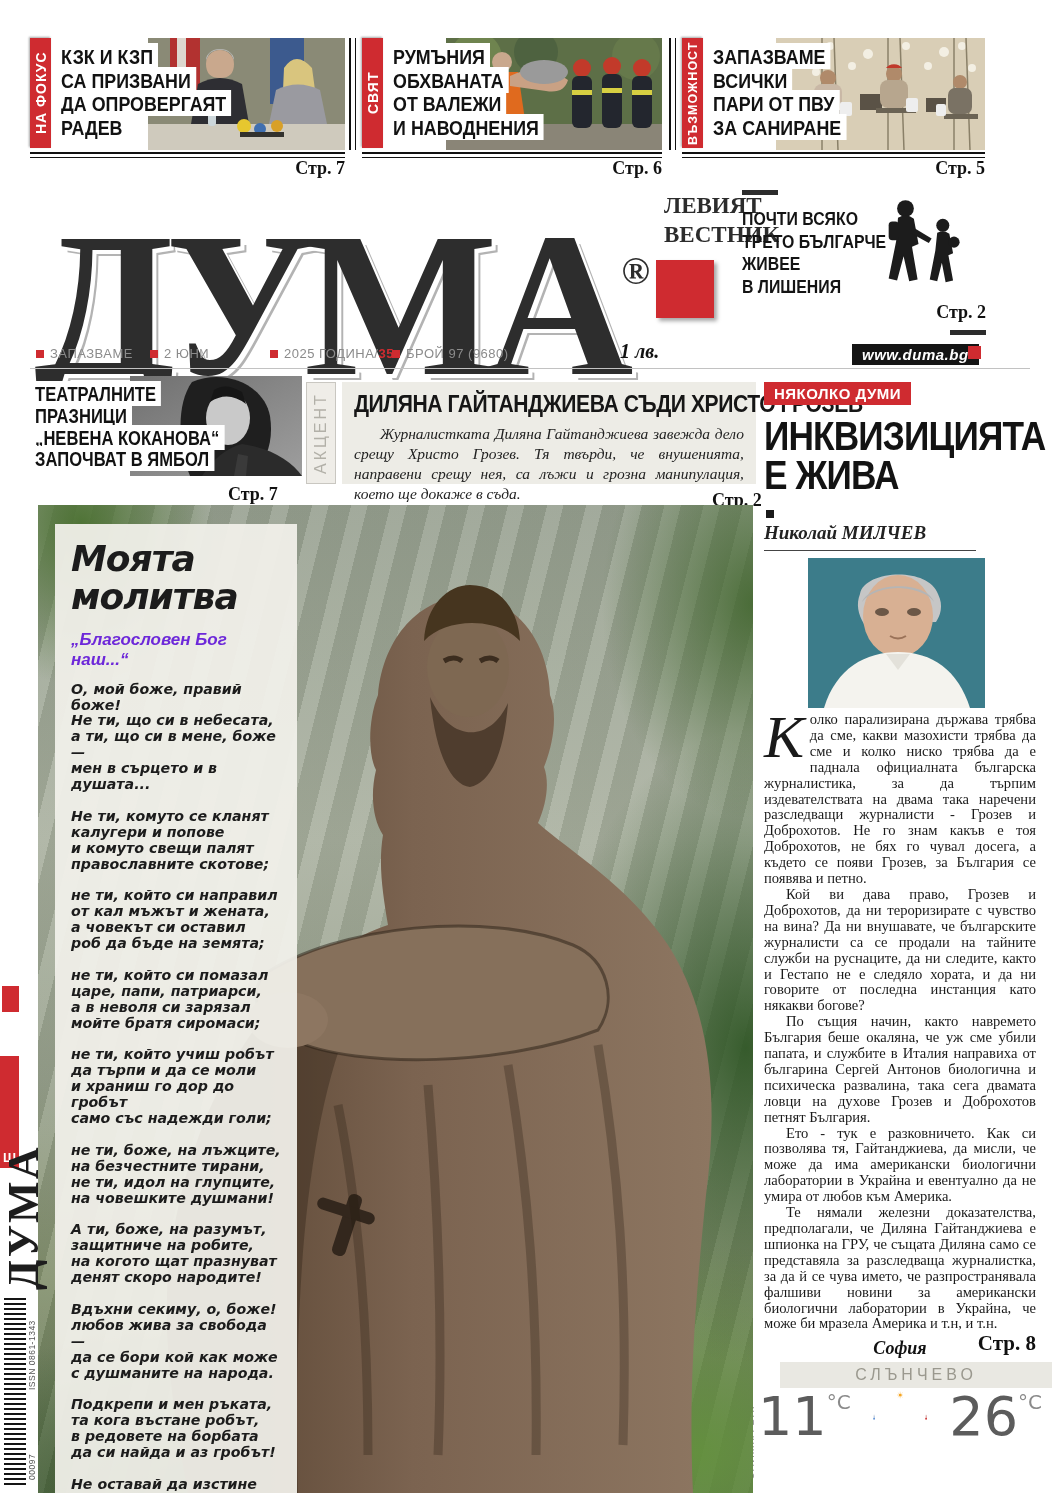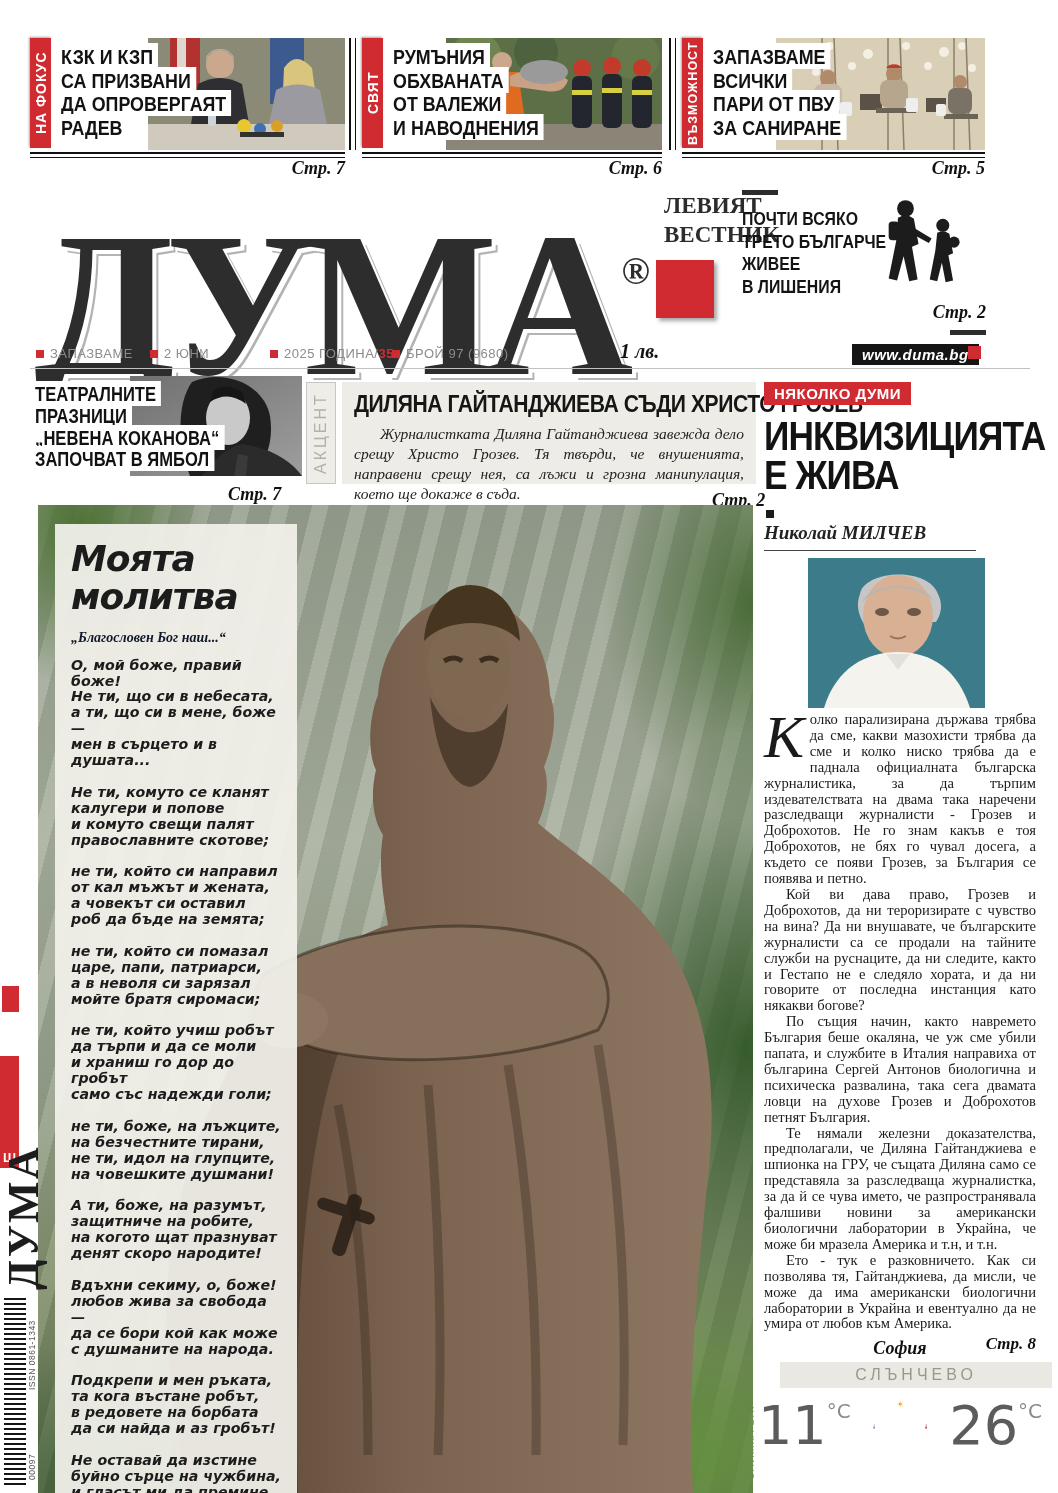--- a/index.html
+++ b/index.html
@@ -7,21 +7,21 @@
         font-family:"Liberation Sans",sans-serif;overflow:hidden;}
   .abs{position:absolute;}
 
   
   .vlabel{background:#cf2b30;color:#fff;font-weight:bold;font-size:14px;letter-spacing:1px;
           writing-mode:vertical-rl;transform:rotate(180deg);display:flex;align-items:center;
           justify-content:center;box-shadow:1px 1px 2px rgba(0,0,0,.35);}
   .hlwrap{transform:scaleX(.85);transform-origin:left top;line-height:1.12;z-index:3;}
   .boxed{background:#fff;padding:2px 6px 1px 6px;-webkit-box-decoration-break:clone;
          box-decoration-break:clone;font-weight:bold;white-space:pre-line;color:#121212;}
-  .pageref{font-family:"Liberation Serif",serif;font-style:italic;font-weight:bold;
+  .pageref{font-family:"Liberation Serif",serif;font-weight:bold;
            font-size:18px;color:#111;}
   .rule2{border-top:2px solid #111;border-bottom:1px solid #111;height:3px;}
   .vsep{width:4px;border-left:2px solid #111;border-right:1px solid #111;}
   .teaser-photo{overflow:hidden;}
   .teaser-photo svg{display:block;}
 
   
   .logo{font-family:"Liberation Serif",serif;font-weight:bold;font-size:205px;line-height:150px;
         letter-spacing:-12px;color:#2d2d2d;text-shadow:4px 4px 0 #fff,6px 6px 0 #b3b3b3;}
   .logo .reg{font-size:38px;letter-spacing:0;vertical-align:90px;text-shadow:none;color:#2d2d2d;}
@@ -59,42 +59,42 @@
   .article{font-family:"Liberation Serif",serif;font-size:14.6px;line-height:15.9px;color:#1a1a1a;
            text-align:justify;}
   .article p{margin:0;text-indent:22px;}
   .article p.first{text-indent:0;}
   .dropcap{float:left;font-family:"Liberation Serif",serif;font-size:60px;line-height:46px;
            padding:2px 6px 0 0;font-style:italic;}
   .city{font-family:"Liberation Serif",serif;font-style:italic;font-weight:bold;font-size:18px;
         text-align:center;color:#111;}
   .condbar{background:#e9e8e2;color:#9a988e;text-align:center;font-size:16px;letter-spacing:4px;
            padding:4px 0;margin-left:16px;}
-  .temps{display:flex;align-items:flex-start;justify-content:center;gap:22px;margin-top:9px;}
+  .temps{display:flex;align-items:flex-start;justify-content:center;gap:22px;}
   .tempnum{font-family:"DejaVu Sans",sans-serif;font-size:54px;color:#5c5c5c;line-height:1;}
   .tempdeg{font-family:"DejaVu Sans",sans-serif;font-size:20px;color:#8a8a8a;vertical-align:26px;}
   .credit{font-size:10.5px;color:#9a9a9a;letter-spacing:1px;writing-mode:vertical-rl;
           transform:rotate(180deg);}
 
   
   .mainphoto{
     background:
       radial-gradient(190px 230px at 6% 2%, rgba(74,112,48,.95), rgba(74,112,48,0) 70%),
       radial-gradient(210px 300px at 100% 10%, rgba(62,100,42,.85), transparent 72%),
       radial-gradient(260px 420px at 99% 55%, rgba(44,84,34,.9), transparent 75%),
       radial-gradient(320px 280px at 92% 96%, rgba(100,145,62,.95), transparent 75%),
       radial-gradient(420px 220px at 25% 100%, rgba(52,82,40,.92), transparent 78%),
       repeating-linear-gradient(104deg, rgba(255,255,255,.09) 0 16px, rgba(55,65,50,.11) 16px 38px),
       linear-gradient(180deg,#99a292 0%,#aab1a0 34%,#9aa38f 58%,#84916e 78%,#5e7350 100%);
     overflow:hidden;}
   .poembox{background:rgba(241,240,234,.94);padding:16px 14px 62px 16px;}
   .poemtitle{font-family:"DejaVu Sans",sans-serif;font-style:italic;font-weight:bold;font-size:36px;
              line-height:1.05;letter-spacing:-1px;color:#1c1c1c;white-space:pre-line;}
-  .poemepi{font-family:Liberation Serif, serif;font-style:italic;font-weight:bold;font-size:14px;
-           color:#0f172a;margin-top:14px;}
+  .poemepi{font-family:Liberation Sans, sans-serif;font-style:italic;font-weight:bold;font-size:17px;
+           color:#6d28d9;margin-top:14px;}
   .poembody{font-family:"DejaVu Sans",sans-serif;font-style:italic;font-weight:bold;font-size:14.2px;
             line-height:15.9px;color:#1c1c1c;margin-top:12px;white-space:pre-line;}
 
   
   .vduma{font-family:"Liberation Serif",serif;font-weight:bold;font-size:44px;letter-spacing:2px;
          color:#1d1d1d;writing-mode:vertical-rl;transform:rotate(180deg);}
   .barcode{background:repeating-linear-gradient(180deg,#151515 0 2px,#fff 2px 5px);}
   .issn{font-size:8.5px;color:#555;writing-mode:vertical-rl;transform:rotate(180deg);letter-spacing:.5px;}
 </style>
 </head>
@@ -316,23 +316,23 @@
           <ellipse cx="106" cy="54" rx="7" ry="4" fill="#6b5747"></ellipse>
         <path d="M82,78 q8,5 16,0" stroke="#9a7258" stroke-width="2" fill="none"></path>
         <path d="M16,150 C28,110 58,94 90,94 C124,94 150,112 162,150z" fill="#f4f3ee"></path>
         <path d="M78,96 l12,16 12,-16z" fill="#e3e1da"></path>
       </svg>
     </div>
     <div class="article abs" style="left:0;top:330px;width:272px;">
       <p class="first"><span class="dropcap">К</span><span>олко парализирана държава трябва да сме, какви мазохисти трябва да сме и колко ниско трябва да е паднала официалната българска журналистика, за да търпим издевателствата на двама така наречени разследващи журналисти - Грозев и Доброхотов. Не го знам какъв е тоя Доброхотов, не бях го чувал досега, а където се появи Грозев, за България се появява и петно.</span></p>
       <p>Кой ви дава право, Грозев и Доброхотов, да ни тероризирате с чувство на вина? Да ни внушавате, че българските журналисти са се продали на тайните служби на руснаците, да ни следите, както и Гестапо не е следяло хората, и да ни говорите от последна инстанция като някакви богове?</p>
       <p>По същия начин, както навремето България беше окаляна, че уж сме убили папата, и службите в Италия направиха от българина Сергей Антонов биологична и психическа развалина, така сега двамата ловци на духове Грозев и Доброхотов петнят България.</p>
+      <p>Ето - тук е разковничето. Как си позволява тя, Гайтанджиева, да мисли, че може да има американски биологични лаборатории в Украйна и евентуално да не умира от любов към Америка.</p>
       <p>Те нямали железни доказателства, предполагали, че Диляна Гайтанджиева е шпионка на ГРУ, че същата Диляна само се представяла за разследваща журналистка, за да й се чува името, че разпространявала фалшиви новини за американски биологични лаборатории в Украйна, че може би мразела Америка и т.н, и т.н.</p>
-      <p>Ето - тук е разковничето. Как си позволява тя, Гайтанджиева, да мисли, че може да има американски биологични лаборатории в Украйна и евентуално да не умира от любов към Америка.</p>
-      <div class="pageref" style="text-align:right;margin-top:4px;font-size:17px;">Стр. 8</div>
+      <div class="pageref" style="text-align:right;margin-top:4px;font-size:21px;">Стр. 8</div>
     </div>
   </div>
 
   <div class="city abs" style="left:764px;top:1338px;width:272px;">София</div>
   <div class="condbar abs" style="left:764px;top:1362px;width:272px;">СЛЪНЧЕВО</div>
   <div class="temps abs" style="left:758px;top:1390px;width:284px;">
     <div><span class="tempnum">11</span><span class="tempdeg">°C</span></div>
     <svg width="20" height="54" viewBox="0 0 20 54">
       <rect x="7" y="3" width="7" height="34" rx="3.5" fill="#d9d9d9"></rect>
       <rect x="8.5" y="14" width="4" height="26" fill="#5b8fd4"></rect>

